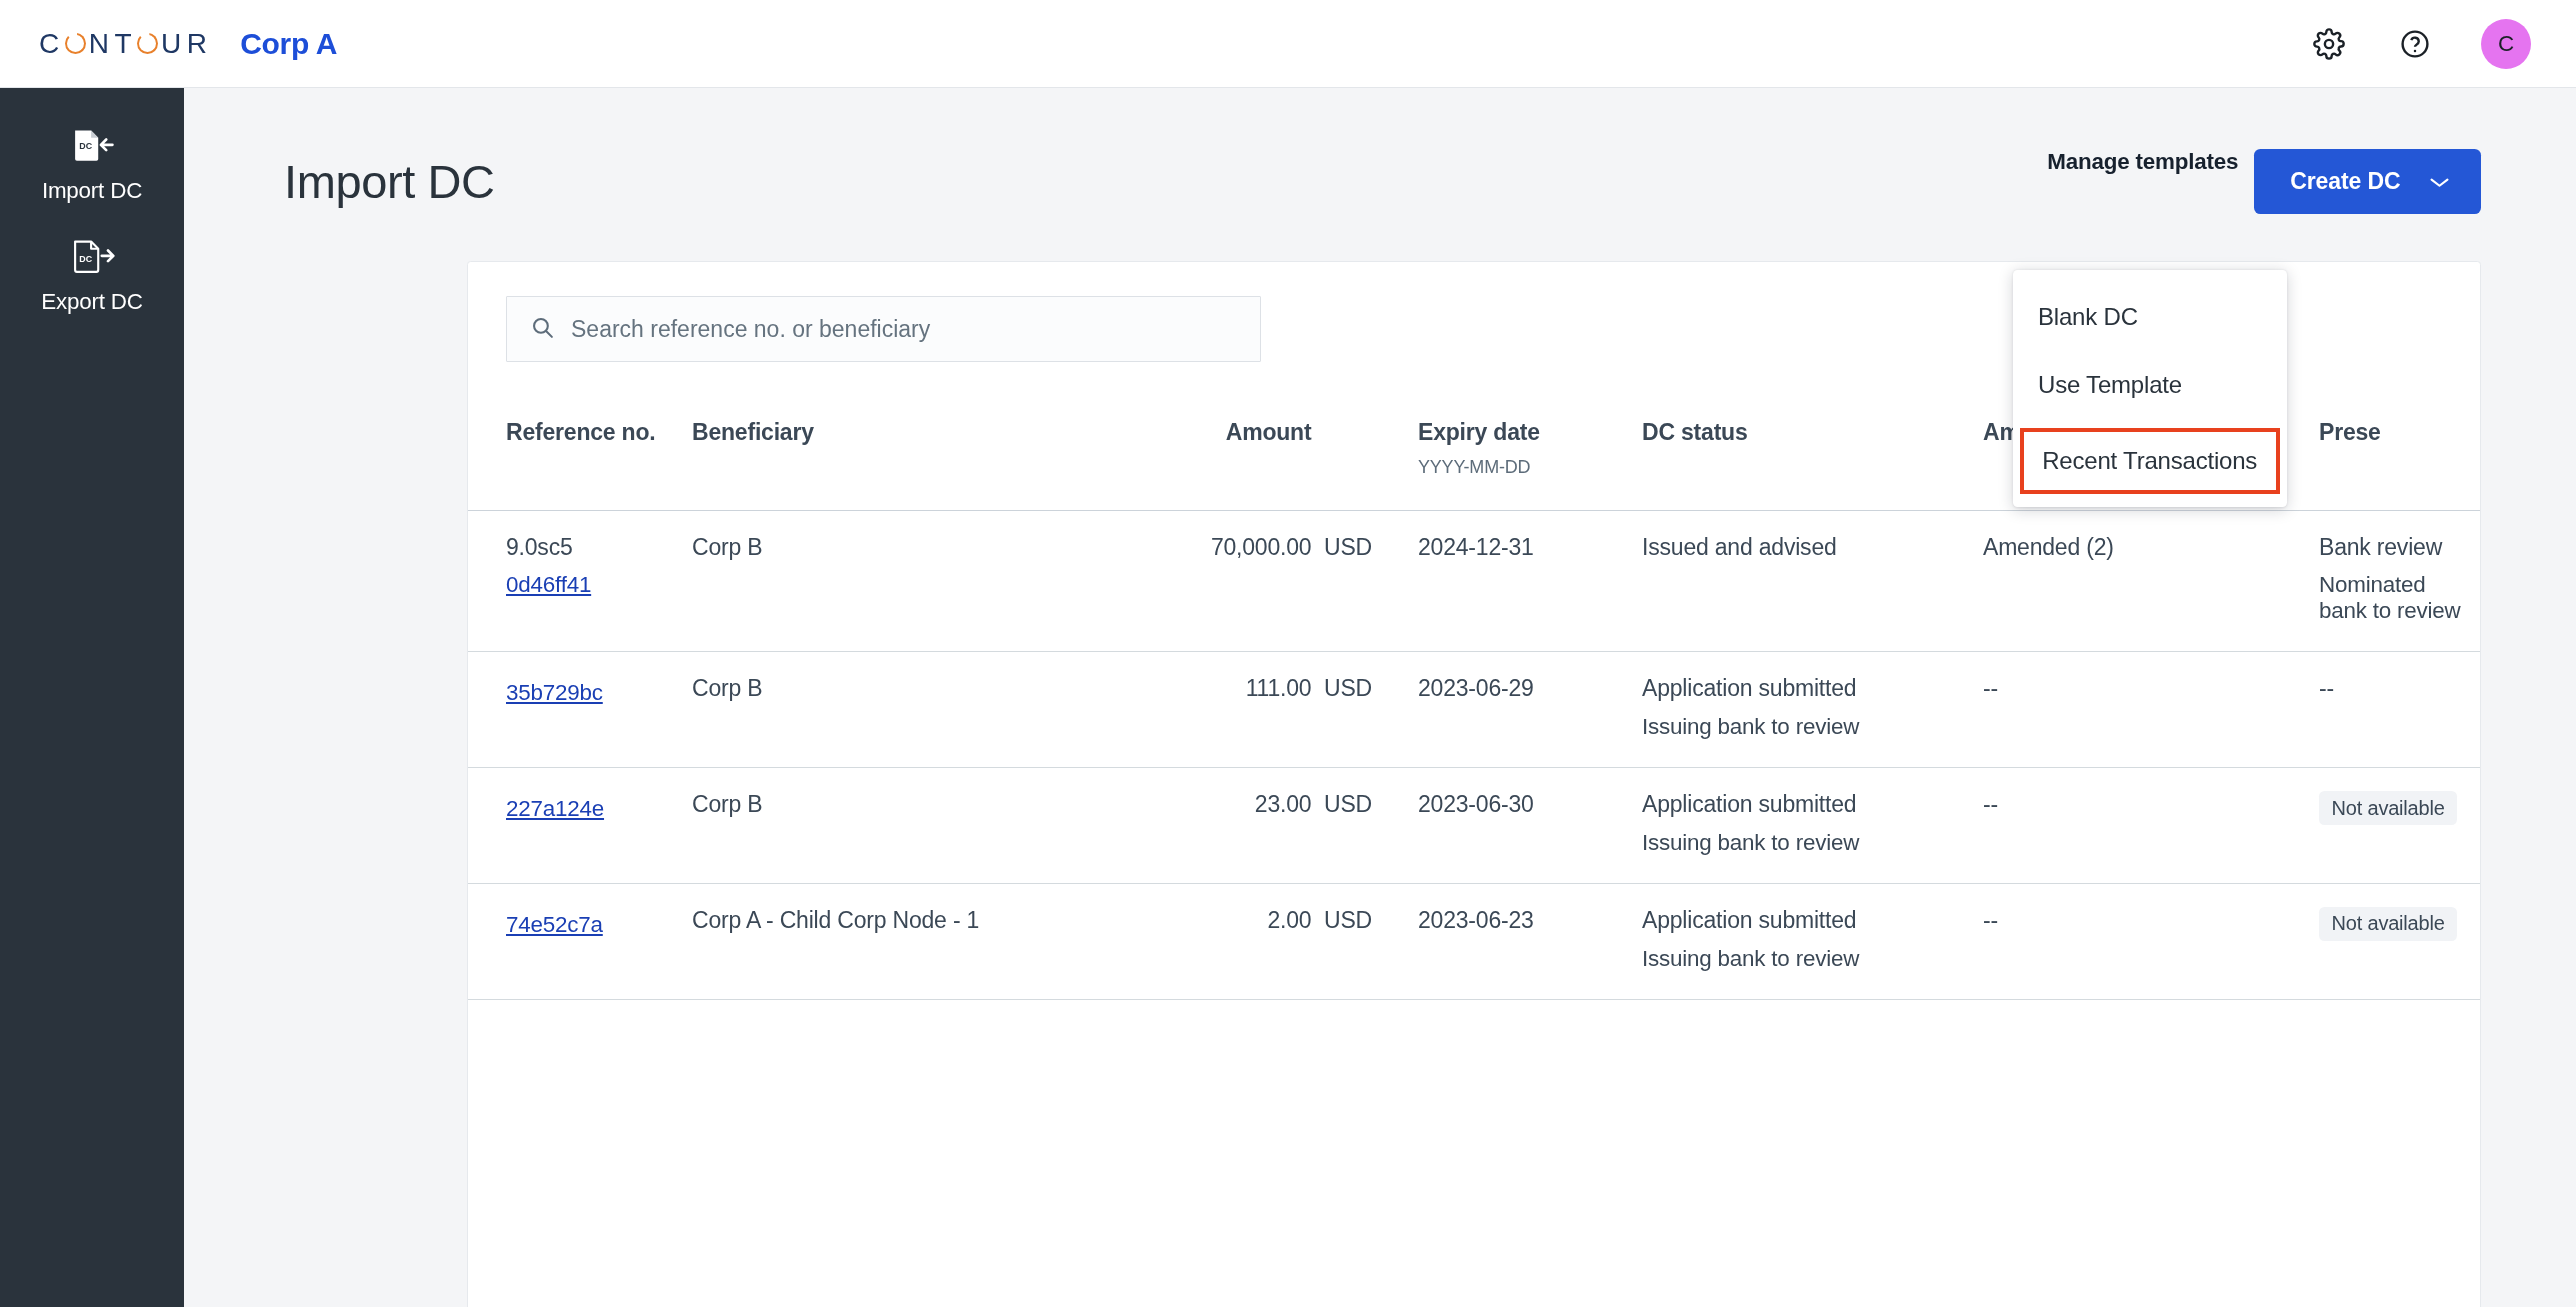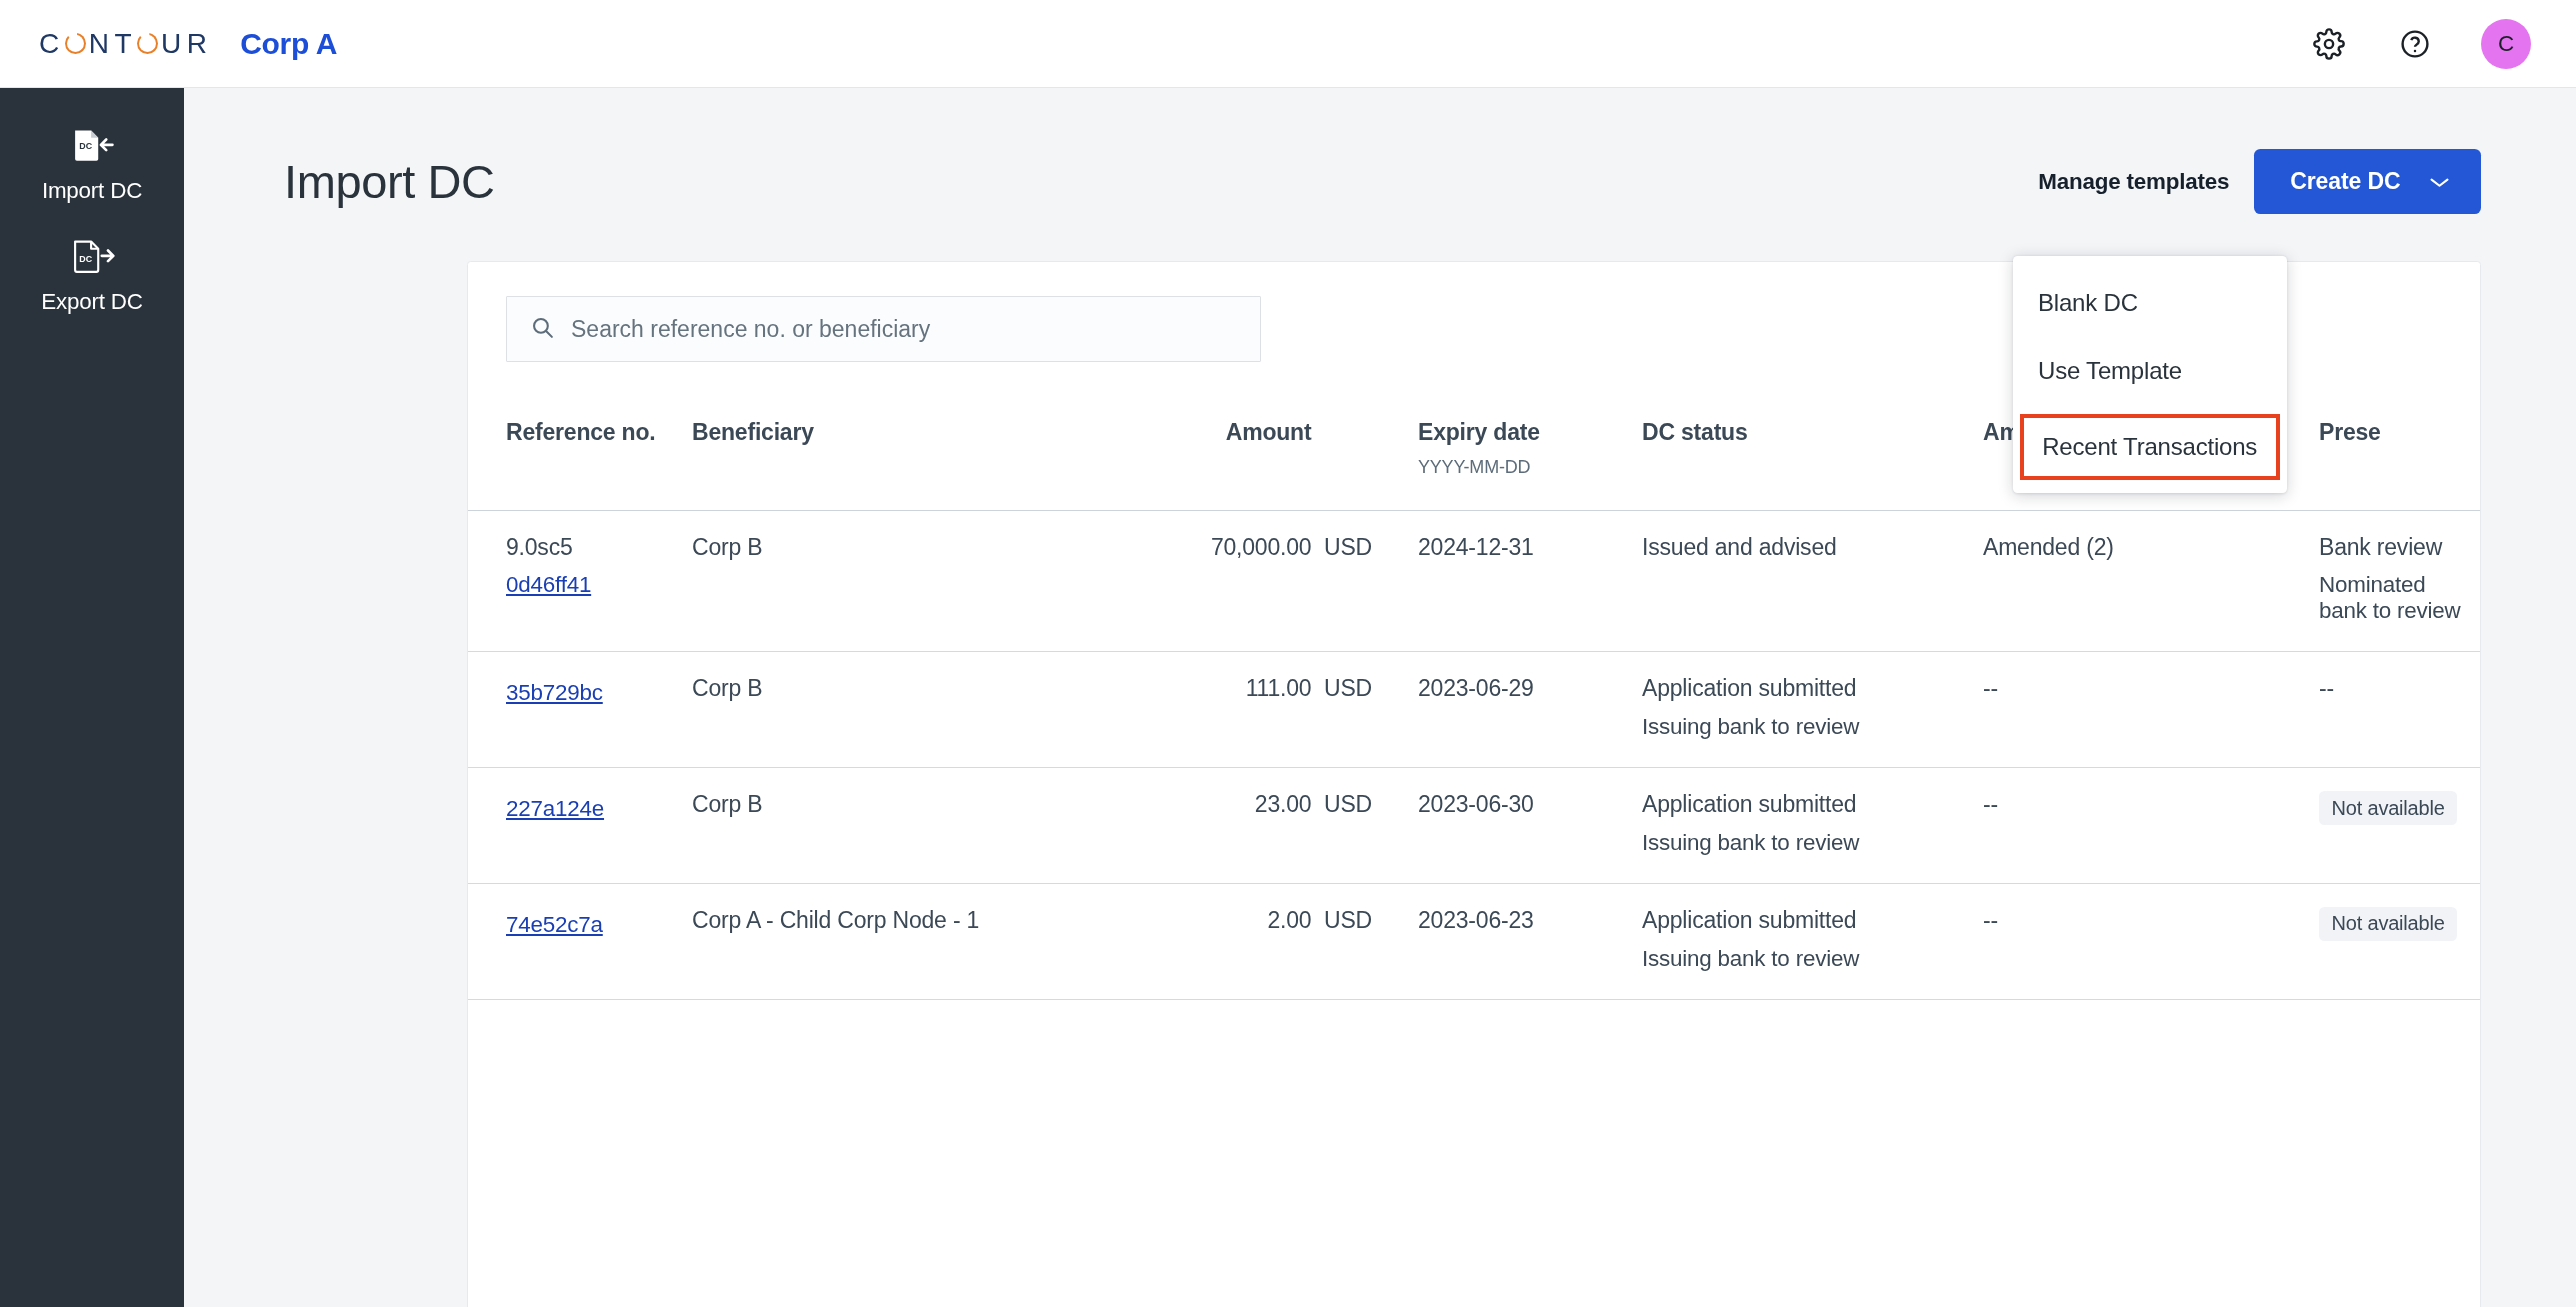--- a/index.html
+++ b/index.html
@@ -72,21 +72,21 @@
   
   .main {
     position: absolute; top: 88px; left: 184px; right: 0; bottom: 0;
     background: #f4f5f7; overflow: hidden;
   }
   .page-head {
     display: flex; align-items: center;
     padding: 61px 95px 0 100px;
   }
   .page-title { font-size: 47px; font-weight: 400; color: #2a333c; letter-spacing: -0.4px; }
-  .head-actions { margin-left: auto; display: flex; align-items: center; gap: 25px; }
+  .head-actions { margin-left: auto; display: flex; gap: 16px; }
   .link-btn {
     font-size: 22.4px; font-weight: 700; color: #17212e; cursor: pointer;
     letter-spacing: -0.2px;
   }
   .primary-btn {
     background: #2457d6; color: #fff; border: none; border-radius: 6.3px;
     height: 65px; padding: 0 30.5px 0 36px;
     font-size: 23px; font-weight: 700; font-family: "Liberation Sans", sans-serif;
     display: flex; align-items: center; gap: 27px; cursor: pointer;
     letter-spacing: -0.1px;
@@ -140,21 +140,21 @@
   }
   .ref-link.solo { margin-top: 5px; }
   .badge {
     display: inline-block; background: #f1f3f6; color: #3b4856;
     border-radius: 5.4px; padding: 5.4px 12.6px; font-size: 20px;
   }
   .col-pad-left { padding-left: 38px; }
 
   
   .dropdown {
-    position: absolute; top: 256px; left: 2013px; width: 274px;
+    position: absolute; top: 270px; left: 2013px; width: 274px;
     background: #ffffff;
     border-radius: 4.5px;
     box-shadow: 0 2.7px 14.4px rgba(16,24,40,.18), 0 0.9px 2.7px rgba(16,24,40,.10);
     padding: 12.6px 0 7.2px;
     z-index: 40;
   }
   .dd-item {
     padding: 20px 25px; font-size: 24px; color: #2a333c; cursor: pointer;
     letter-spacing: -0.2px;
   }

